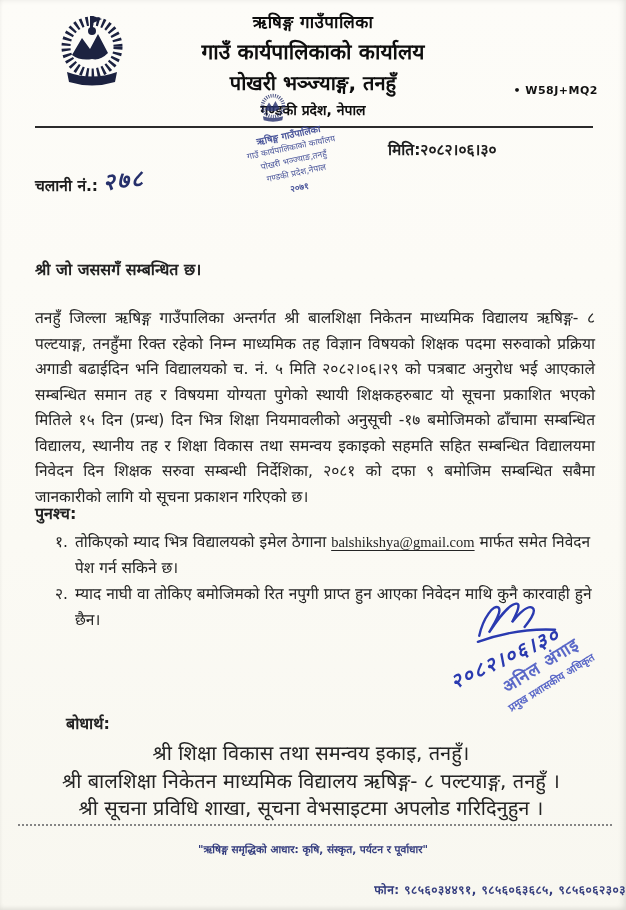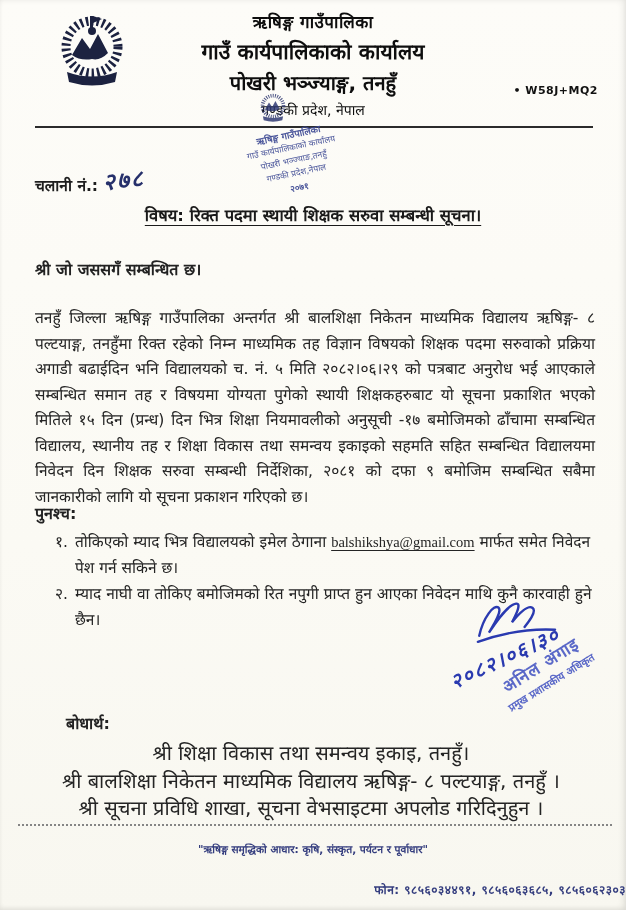--- a/index.html
+++ b/index.html
@@ -11,21 +11,21 @@
     color:#262626; overflow:hidden;
     box-shadow:inset -3px 0 6px rgba(0,0,0,.08), inset 0 -2px 4px rgba(0,0,0,.05);
   }
   .abs { position:absolute; }
 
   
   .hdr { top:10px; left:0; right:0; text-align:center; color:#0e0e0e; }
   .hdr .l1 { font-size:17px; font-weight:bold; letter-spacing:.5px; }
   .hdr .l2 { font-size:21px; font-weight:bold; margin-top:4px; }
   .hdr .l3 { font-size:20px; font-weight:bold; margin-top:4px; }
-  .hdr .l4 { font-size:14px; font-weight:normal; margin-top:4px; }
+  .hdr .l4 { font-size:14px; font-weight:bold; margin-top:4px; }
   .logo { top:12px; left:40px; }
   .pluscode { top:84px; right:28px; font-size:11px; font-weight:bold; color:#111; letter-spacing:.5px; }
 
   .hrule { top:126px; left:35px; width:558px; height:2px; background:#2b2b2b; }
 
   
   .refno { top:140px; left:35px; font-size:15.5px; font-weight:600; color:#1e1e1e; }
   .dispatch { top:166px; left:35px; font-size:15.5px; font-weight:600; color:#1e1e1e; }
   .dispatch .hand {
     display:inline-block; font-size:23px; font-weight:600; font-style:italic;
@@ -134,24 +134,22 @@
     <div class="s1">गाउँ कार्यपालिकाको कार्यालय</div>
     <div class="s2">पोखरी भञ्ज्याङ,तनहुँ</div>
     <div class="s3">गण्डकी प्रदेश,नेपाल</div>
     <div class="syr">२०७१</div>
   </div>
 
   <div class="abs dispatch">
     <span>चलानी नं.:</span>
     <span class="hand">२७८</span>
   </div>
+  <div class="abs datefield">मिति:२०८२।०६।३०</div>
 
-  <div class="abs subject">
-    <span>विषय: रिक्त पदमा स्थायी शिक्षक सरुवा सम्बन्धी सूचना।</span>
-  </div>
 
   <div class="abs salutation">श्री जो जससगँ सम्बन्धित छ।</div>
 
   <div class="abs bodytext">तनहुँ जिल्ला ऋषिङ्ग गाउँपालिका अन्तर्गत श्री बालशिक्षा निकेतन माध्यमिक विद्यालय ऋषिङ्ग- ८ पल्टयाङ्ग, तनहुँमा रिक्त रहेको निम्न माध्यमिक तह विज्ञान विषयको शिक्षक पदमा सरुवाको प्रक्रिया अगाडी बढाईदिन भनि विद्यालयको च. नं. ५ मिति २०८२।०६।२९ को पत्रबाट अनुरोध भई आएकाले सम्बन्धित समान तह र विषयमा योग्यता पुगेको स्थायी शिक्षकहरुबाट यो सूचना प्रकाशित भएको मितिले १५ दिन (प्रन्ध) दिन भित्र शिक्षा नियमावलीको अनुसूची -१७ बमोजिमको ढाँचामा सम्बन्धित विद्यालय, स्थानीय तह र शिक्षा विकास तथा समन्वय इकाइको सहमति सहित सम्बन्धित विद्यालयमा निवेदन दिन शिक्षक सरुवा सम्बन्धी निर्देशिका, २०८१ को दफा ९ बमोजिम सम्बन्धित सबैमा जानकारीको लागि यो सूचना प्रकाशन गरिएको छ।</div>
 
   <div class="abs ps-label">पुनश्च:</div>
   <div class="abs ps-list">
     <div class="ps-item">
       <span class="marker">१.</span>
       <span class="txt"><span>तोकिएको म्याद भित्र विद्यालयको इमेल ठेगाना </span><span class="email">balshikshya@gmail.com</span><span> मार्फत समेत निवेदन पेश गर्न सकिने छ।</span></span>

